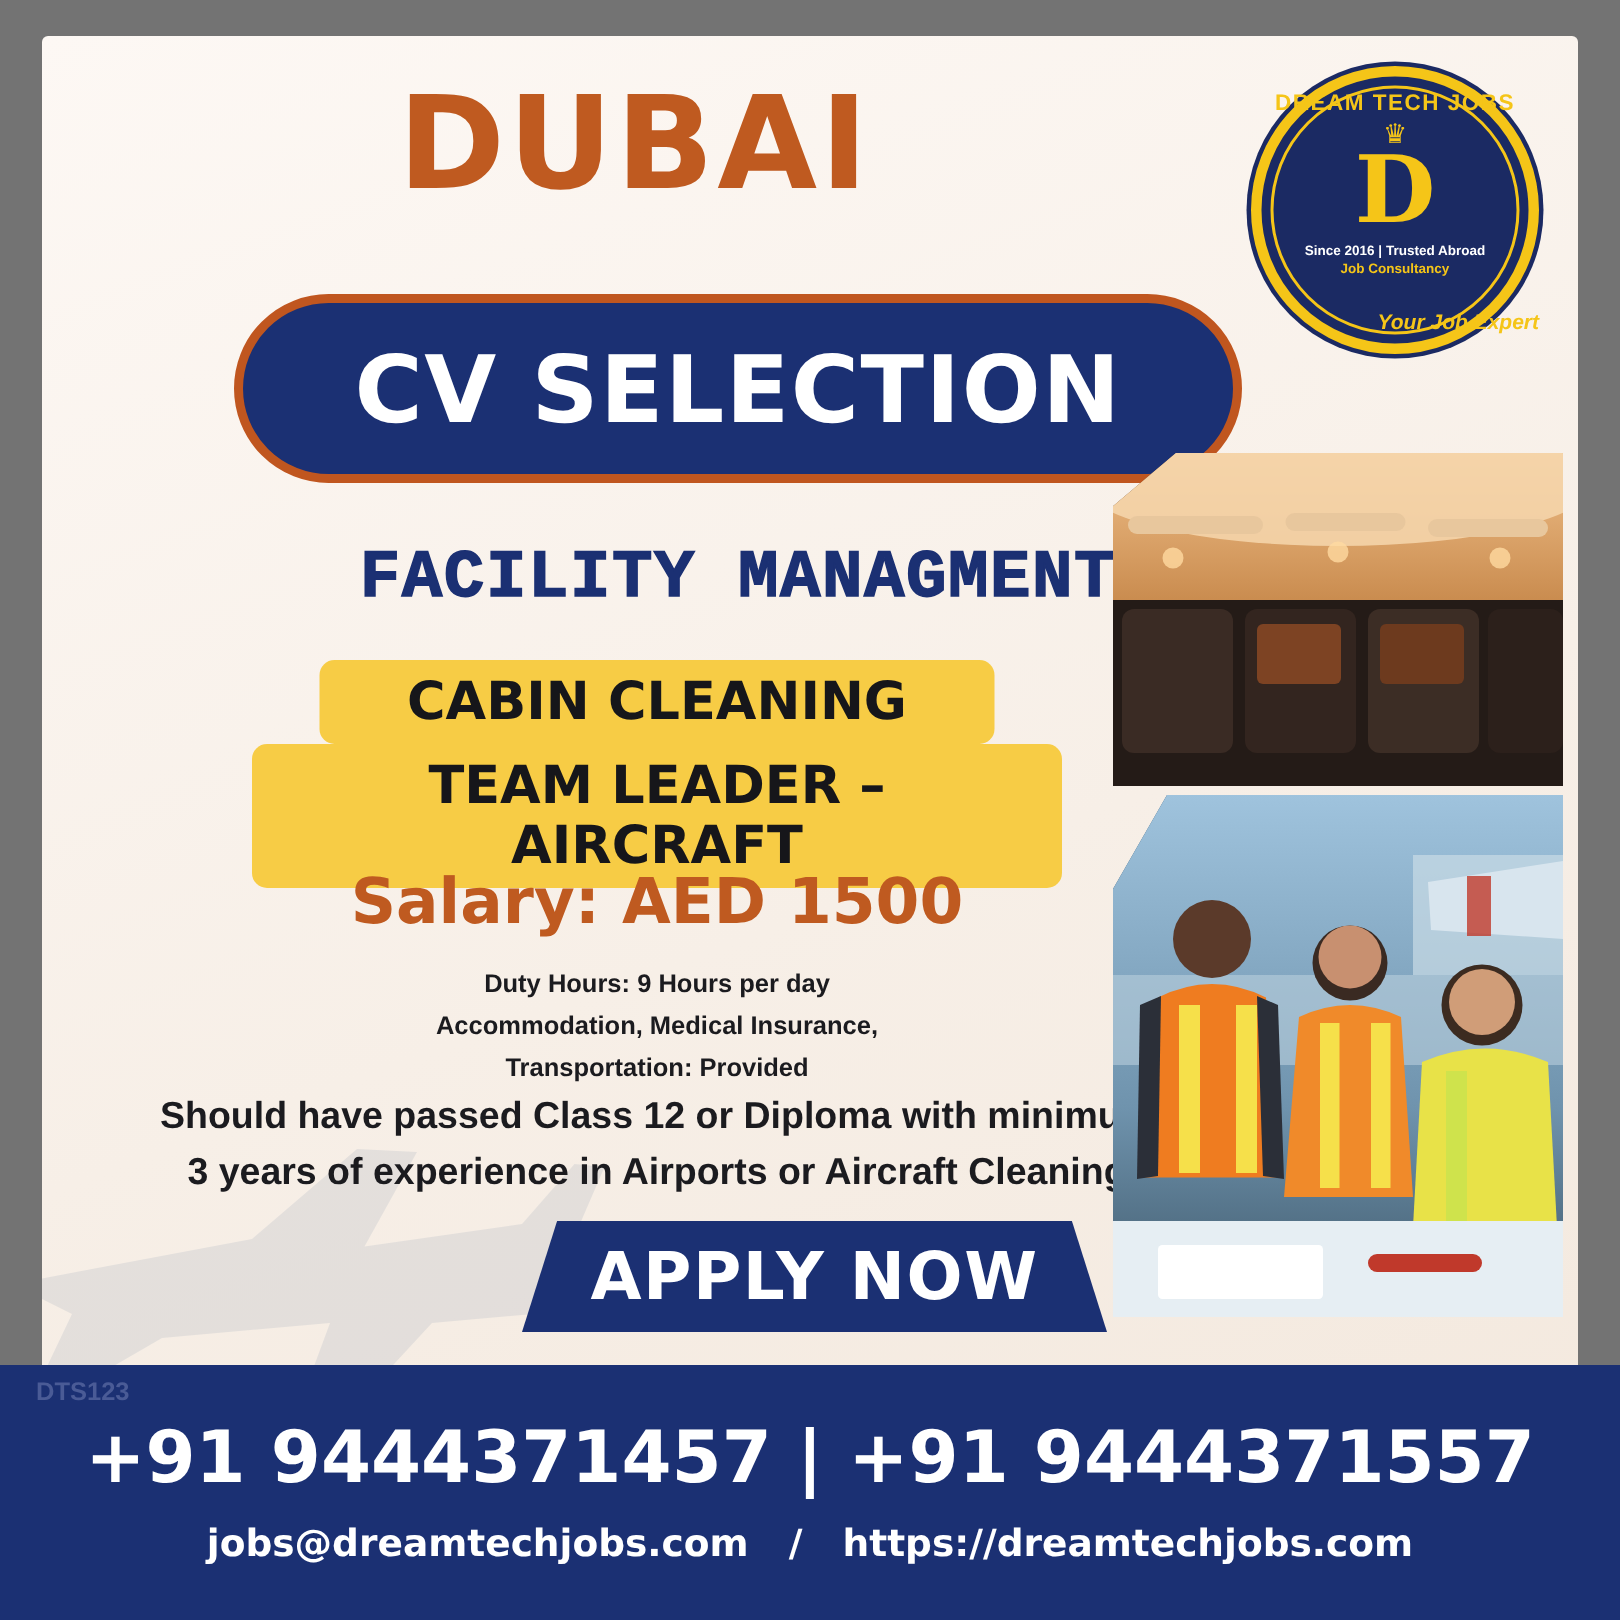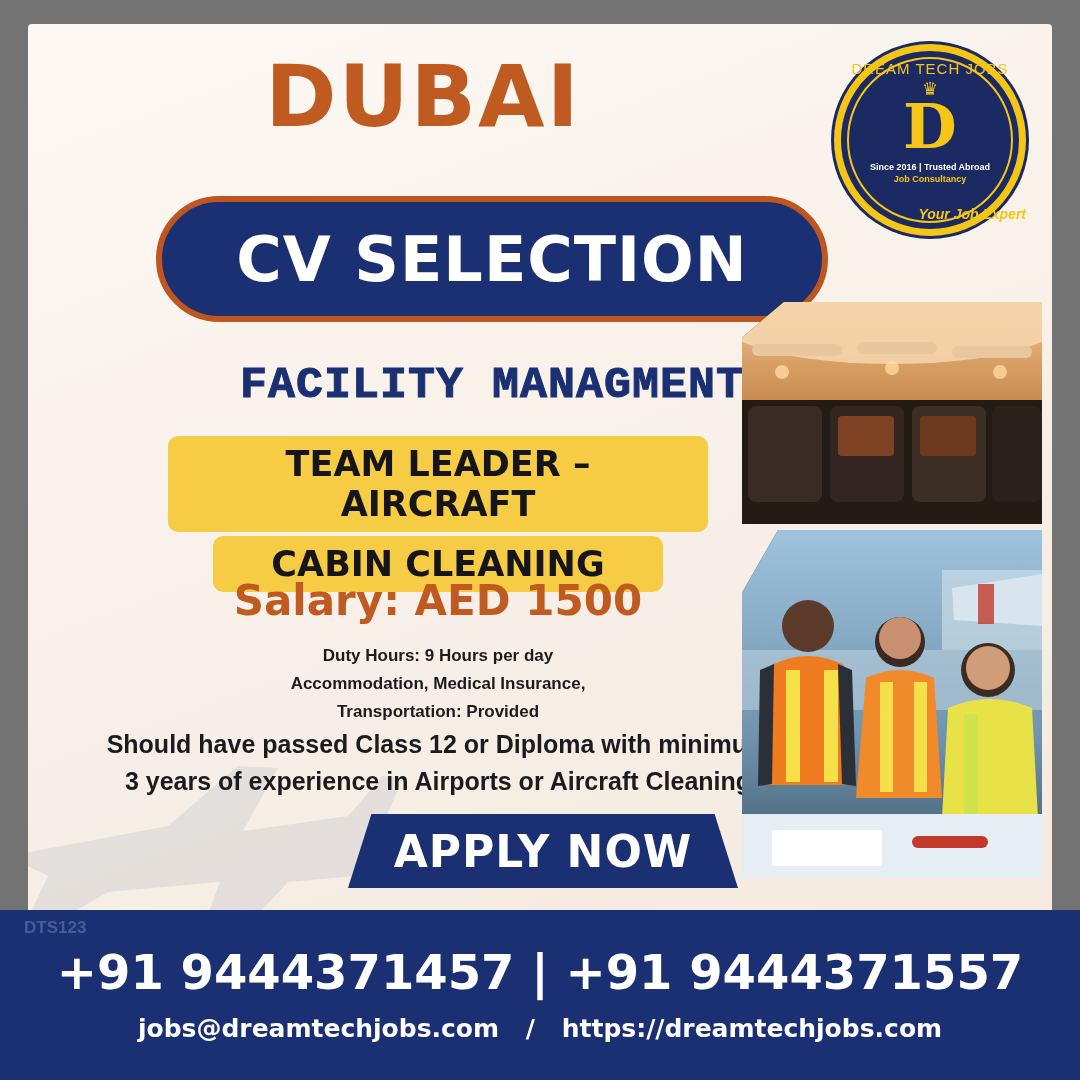--- a/index.html
+++ b/index.html
@@ -64,21 +64,21 @@
   .logo-inner-ring {
     position: absolute; inset: 13px;
     border-radius: 50%;
     border: 2px solid #f5c518;
   }
   .logo-top-text {
     position: absolute; top: 16px; left: 0; width: 100%;
     text-align: center;
     color: #f5c518;
     font-size: 15px;
-    font-weight: 400;
+    font-weight: 700;
     letter-spacing: 1px;
   }
   .logo-mono {
     position: absolute; top: 52px; left: 0; width: 100%;
     text-align: center;
     color: #f5c518;
     font-size: 62px;
     font-weight: 700;
     font-family: "DejaVu Serif", serif;
     line-height: 1;
@@ -288,22 +288,22 @@
       <div class="logo-bottom-text">Your Job Expert</div>
     </div>
 
     <div class="cv-pill">
       <span>CV SELECTION</span>
     </div>
 
     <div class="facility">FACILITY MANAGMENT</div>
 
     <div class="role-band">
+      <div class="role-line second">CABIN CLEANING</div>
       <div class="role-line">TEAM LEADER – AIRCRAFT</div>
-      <div class="role-line second">CABIN CLEANING</div>
     </div>
 
     <div class="salary">Salary: AED 1500</div>
 
     <div class="details">
       <div class="d1">Duty Hours: 9 Hours per day</div>
       <div class="d2">Accommodation, Medical Insurance,</div>
       <div class="d3">Transportation: Provided</div>
       <div class="d4">Should have passed Class 12 or Diploma with minimum</div>
       <div class="d5">3 years of experience in Airports or Aircraft Cleaning</div>

